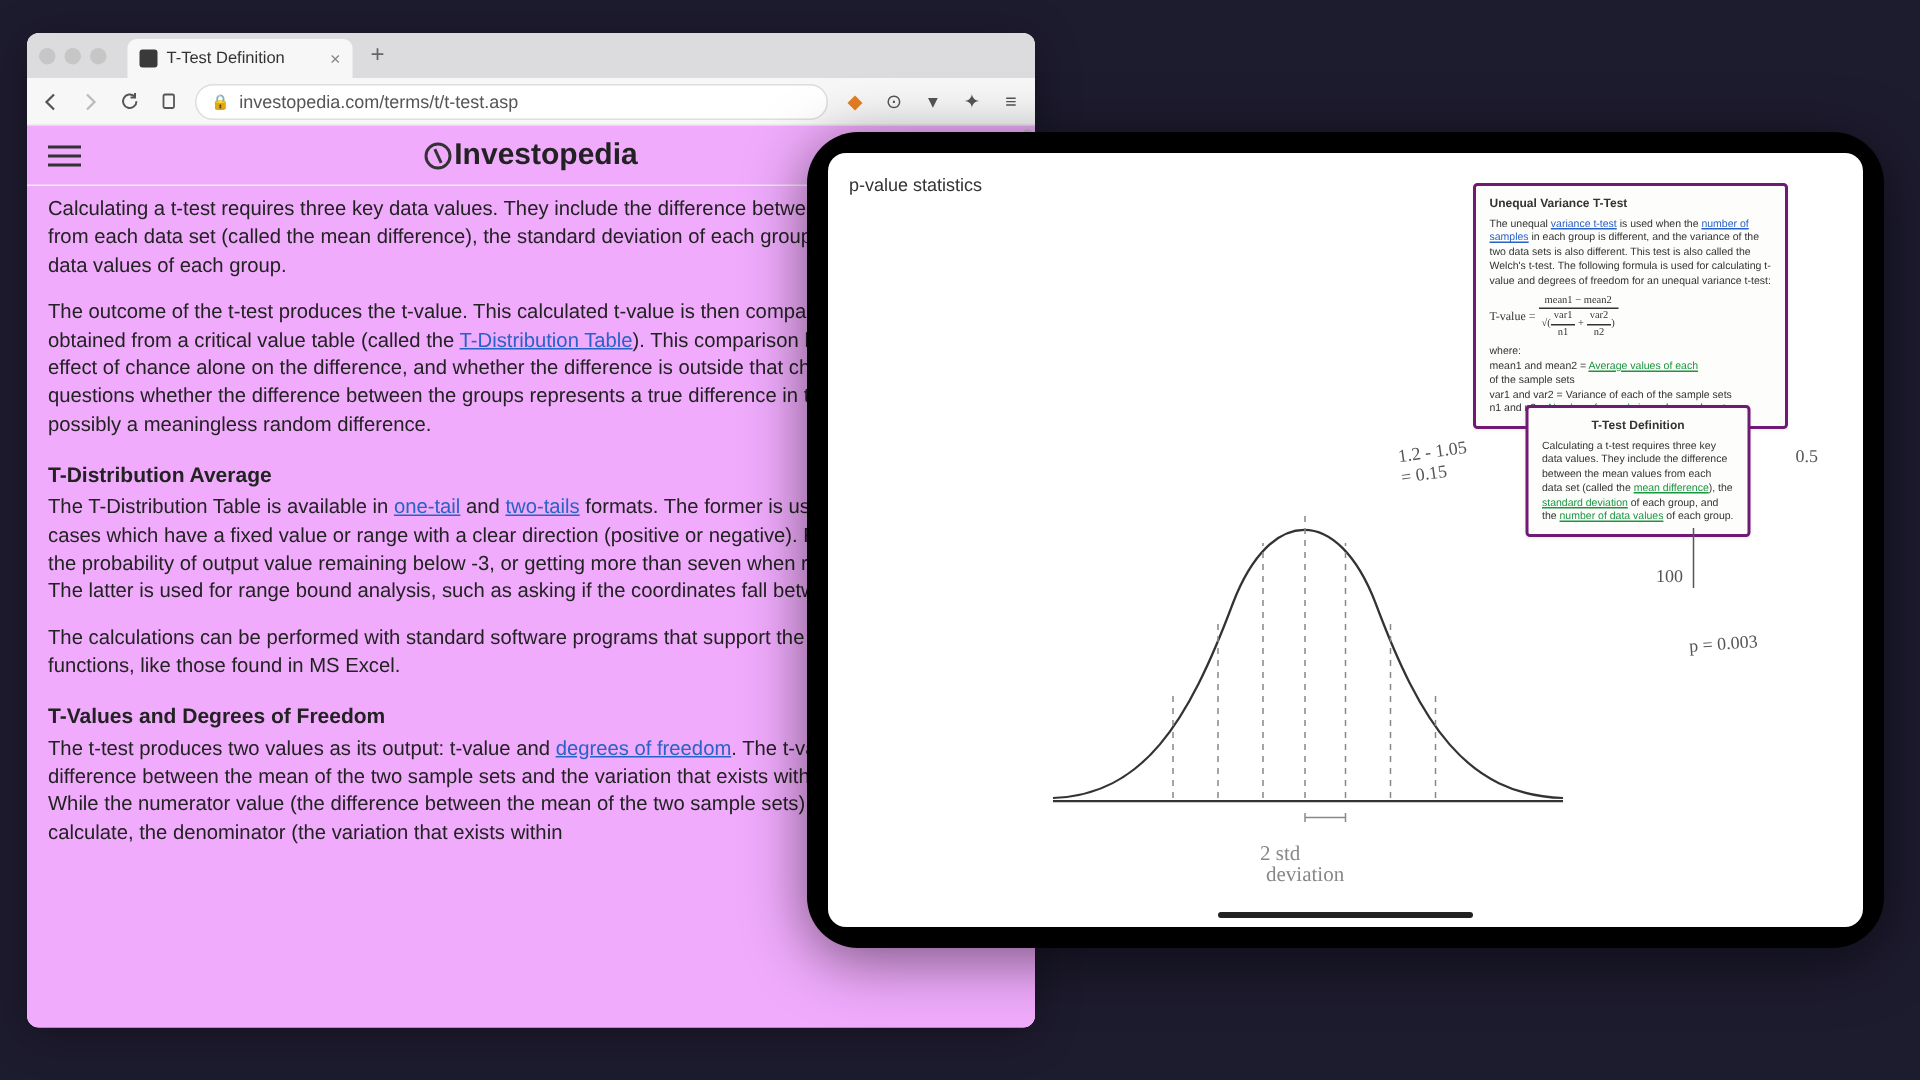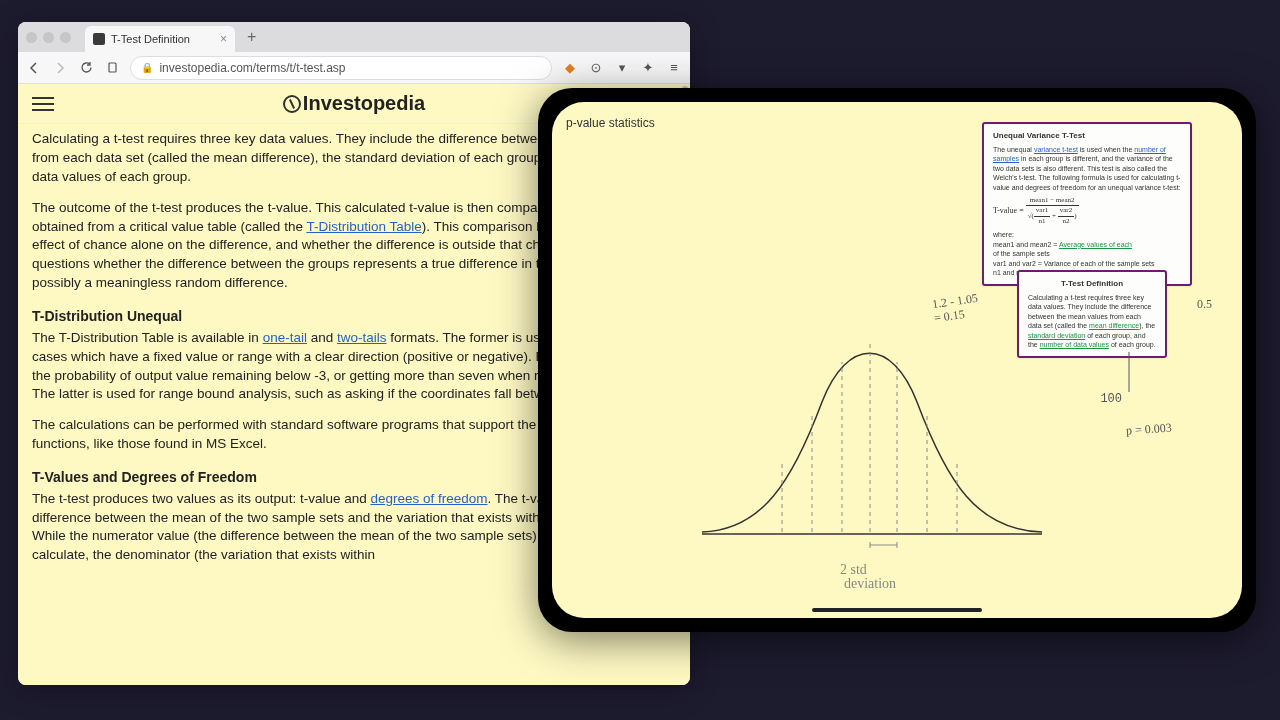--- a/index.html
+++ b/index.html
@@ -77,21 +77,21 @@
   color: #555;
   gap: 6px;
 }
 .lockicon { color: #888; font-size: 10px; }
 .ext-icons { display:flex; gap:10px; align-items:center; }
 .exti { width:16px; height:16px; display:flex; align-items:center; justify-content:center; color:#555; font-size:13px; }
 
 .page {
   flex: 1;
   overflow: hidden;
-  background: #fef9c3;
+  background: #f0abfc;
   position: relative;
 }
 .page-header {
   display: flex;
   align-items: center;
   justify-content: space-between;
   padding: 8px 14px;
   border-bottom: 1px solid #eee;
 }
 .hamburger { width:22px; display:flex; flex-direction:column; gap:4px; cursor:pointer; }
@@ -121,22 +121,22 @@
   width: 718px;
   height: 544px;
   background: #000;
   border-radius: 34px;
   padding: 14px;
   box-shadow: 0 8px 40px rgba(0,0,0,0.5);
 }
 .tablet-screen {
   width: 100%;
   height: 100%;
-  background: #fef9c3;
-  border-radius: 32px;
+  background: #ffffff;
+  border-radius: 12px;
   position: relative;
   overflow: hidden;
 }
 .note-title {
   position: absolute;
   top: 14px;
   left: 14px;
   font-size: 12px;
   color: #333;
 }
@@ -239,21 +239,21 @@
         <span class="logo-mark"></span>
         <span>Investopedia</span>
       </div>
       <div style="width:22px"></div>
     </div>
     <div class="content">
       <p>Calculating a t-test requires three key data values. They include the difference between the mean values from each data set (called the mean difference), the standard deviation of each group, and the number of data values of each group.</p>
       <p>
         <span>The outcome of the t-test produces the t-value. This calculated t-value is then compared against a value obtained from a critical value table (called the </span><a href="#">T-Distribution Table</a><span>). This comparison helps to determine the effect of chance alone on the difference, and whether the difference is outside that chance range. The t-test questions whether the difference between the groups represents a true difference in the study or if it is possibly a meaningless random difference.</span>
       </p>
-      <h3>T-Distribution Unequal</h3>
+      <h3>T-Distribution Average</h3>
       <p>
         <span>The T-Distribution Table is available in </span><a href="#">one-tail</a><span> and </span><a href="#">two-tails</a><span> formats. The former is used for assessing cases which have a fixed value or range with a clear direction (positive or negative). For instance, what is the probability of output value remaining below -3, or getting more than seven when rolling a pair of dice? The latter is used for range bound analysis, such as asking if the coordinates fall between -2 and +2.</span>
       </p>
       <p>The calculations can be performed with standard software programs that support the necessary statistical functions, like those found in MS Excel.</p>
       <h3>T-Values and Degrees of Freedom</h3>
       <p>
         <span>The t-test produces two values as its output: t-value and </span><a href="#">degrees of freedom</a><span>. The t-value is a ratio of the difference between the mean of the two sample sets and the variation that exists within the sample sets. While the numerator value (the difference between the mean of the two sample sets) is straightforward to calculate, the denominator (the variation that exists within</span>
       </p>
     </div>
   </div>
@@ -297,21 +297,21 @@
       <line x1="245" y1="230" x2="245" y2="110" stroke="#888" stroke-width="1" stroke-dasharray="4 4"></line>
       <line x1="275" y1="230" x2="275" y2="160" stroke="#888" stroke-width="1" stroke-dasharray="4 4"></line>
       <line x1="188" y1="243" x2="215" y2="243" stroke="#888" stroke-width="1"></line>
       <line x1="188" y1="240" x2="188" y2="246" stroke="#888"></line>
       <line x1="215" y1="240" x2="215" y2="246" stroke="#888"></line>
     </svg>
 
     <div class="annot" style="left:380px; top:192px; transform:rotate(-8deg)">1.2 - 1.05</div>
     <div class="annot" style="left:382px; top:207px; transform:rotate(-8deg)">= 0.15</div>
     <div class="annot" style="right:30px; top:195px;">0.5</div>
-    <div class="annot" style="right:120px; top:290px;font-family:Liberation Mono, monospace;">100</div>
+    <div class="annot" style="right:120px; top:275px;">100</div>
     <div class="annot" style="right:70px; top:320px; transform:rotate(-4deg)">p = 0.003</div>
     <div class="annot small" style="left:288px; top:460px;">2 std</div>
     <div class="annot small" style="left:280px; top:474px;margin-left:12px;">deviation</div>
     <svg style="position:absolute; right:103px; top:250px" width="20" height="44">
         <path d="M10 0 L10 40" stroke="#555" stroke-width="1"></path>
       </svg>
 
     <div class="home-indicator"></div>
   </div>
 </div>

